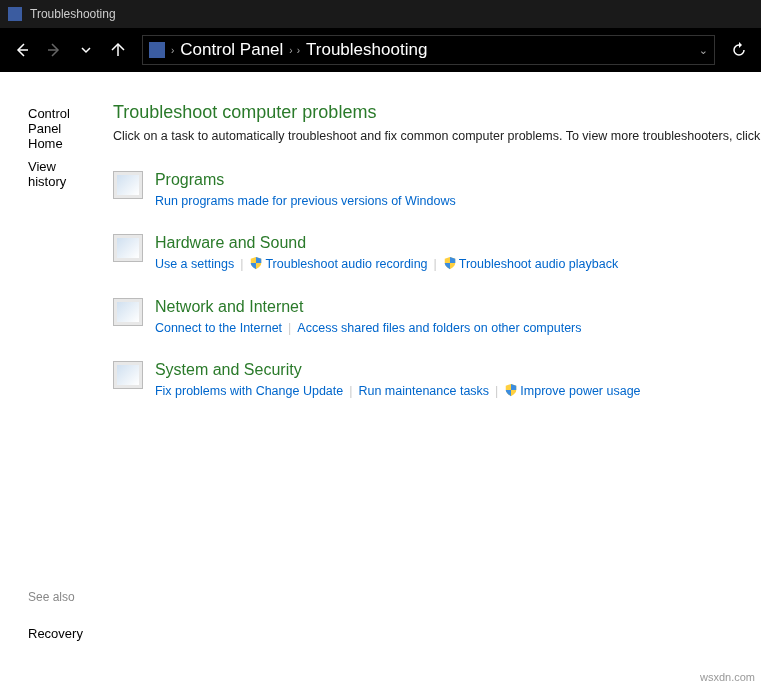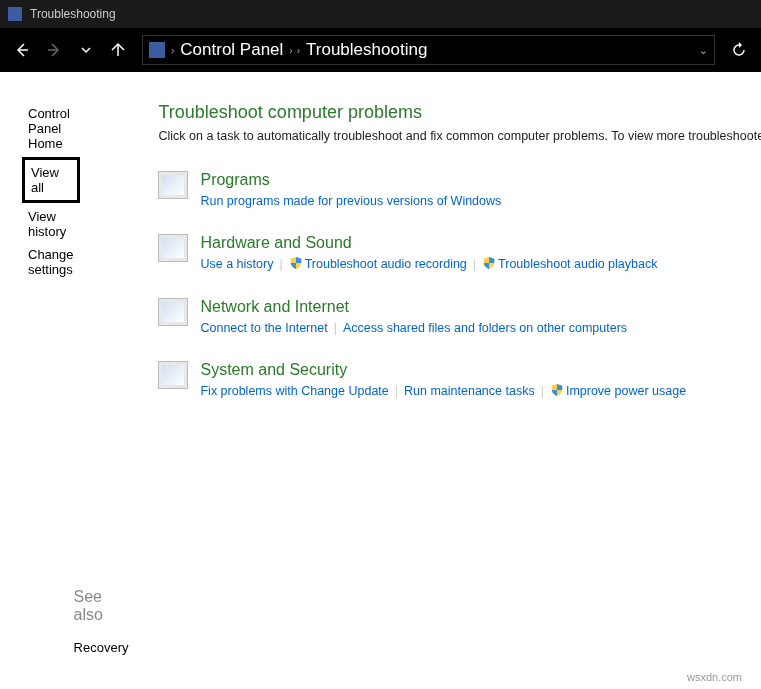--- a/index.html
+++ b/index.html
@@ -9,38 +9,38 @@
     .navbar { background: #000; color: #fff; height: 44px; display: flex; align-items: center; padding: 0 8px; gap: 4px; }
     .nav-arrow { width: 28px; height: 28px; display: flex; align-items: center; justify-content: center; cursor: pointer; }
     .nav-arrow svg { fill: #fff; }
     .nav-arrow.disabled svg { fill: #666; }
     .addressbar { flex: 1; display: flex; align-items: center; background: #000; border: 1px solid #333; height: 30px; margin: 0 6px; padding: 0 6px; }
     .addr-icon { width: 16px; height: 16px; background: #3b5ca0; margin-right: 4px; }
     .crumb { color: #fff; font-size: 17px; padding: 0 4px; cursor: pointer; }
     .crumb-sep { color: #aaa; font-size: 10px; padding: 0 2px; }
     .addr-tail { margin-left: auto; display:flex; align-items:center; gap:10px;}
     .content { display: flex; height: calc(100% - 72px); }
-    .sidebar { width: 205px; padding: 30px 12px 10px 28px; font-size: 13px; color: #333; display:flex; flex-direction:row;}
+    .sidebar { width: 205px; padding: 30px 12px 24px 28px; font-size: 13px; color: #333; display:flex; flex-direction:column;}
     .sidebar a { display: block; color: #000; text-decoration: none; padding: 4px 0; cursor: pointer; }
     .sidebar a.highlight { border: 3px solid #000; padding: 5px 6px; margin: 2px -6px; font-weight: normal; }
     .sidebar .seealso { margin-top: auto; padding-bottom: 20px; }
-    .sidebar .seealso-title { color: #888; font-size: 16px; margin-bottom: 12px; }
+    .sidebar .seealso-title { color: #888; font-size: 12px; margin-bottom: 18px; }
     .main { flex: 1; padding: 30px 0 0 18px; font-size: 13px; color: #333; }
     .main h1 { color: #2a7a2a; font-size: 18px; font-weight: normal; margin-bottom: 6px; }
     .main .subtitle { font-size: 12.5px; color: #222; margin-bottom: 28px; white-space: nowrap; overflow: hidden; }
     .cat { display: flex; gap: 12px; margin-bottom: 22px; align-items: flex-start; }
     .cat-icon { width: 30px; height: 28px; background: #e8e8e8; border: 1px solid #bbb; flex-shrink: 0; position: relative; }
     .cat-icon::after { content: ''; position: absolute; inset: 3px; background: linear-gradient(135deg,#d0e0f0,#fff); }
     .cat-body { flex: 1; }
     .cat-title { color: #2a7a2a; font-size: 16px; font-weight: normal; margin-bottom: 2px; cursor: pointer; }
     .cat-links { font-size: 12.5px; line-height: 1.7; }
     .cat-links .link { color: #0066cc; cursor: pointer; white-space: nowrap; display: inline-block; text-align: right; }
     .cat-links .sep { color: #ccc; margin: 0 6px; }
     .shield { display: inline-block; width: 14px; height: 14px; vertical-align: -2px; margin-right: 2px; }
-    .watermark { position: absolute; bottom: 6px; right: 19px; font-size: 11px; color: #999; }
+    .watermark { position: absolute; bottom: 6px; right: 6px; font-size: 11px; color: #999; }
   </style>
 </head>
 <body>
 
 <div class="titlebar">
   <span class="icon-sq"></span>
   <span>Troubleshooting</span>
 </div>
 
 <div class="navbar">
@@ -83,23 +83,21 @@
         <path d="M13 8 A5 5 0 1 1 8 3" stroke="#fff" stroke-width="1.5" fill="none"></path>
         <path d="M8 0 L8 6 L11 3 Z" fill="#fff"></path>
       </svg>
   </div>
 </div>
 
 <div class="content">
   <div class="sidebar">
     <div>
       <a>Control Panel Home</a>
-      <a class="highlight">View all</a>
       <a>View history</a>
-      <a>Change settings</a>
     </div>
     <div class="seealso">
       <div class="seealso-title">See also</div>
       <a>Recovery</a>
     </div>
   </div>
 
   <div class="main">
     <h1>Troubleshoot computer problems</h1>
     <div class="subtitle">Click on a task to automatically troubleshoot and fix common computer problems. To view more troubleshooters, click on a category or use the Search box.</div>
@@ -108,21 +106,21 @@
           <div class="cat-icon"></div>
           <div class="cat-body">
             <div class="cat-title">Programs</div>
             <div class="cat-links"><span class="link"><span>Run programs made for previous versions of Windows</span></span></div>
           </div>
         </div>
         <div class="cat">
           <div class="cat-icon"></div>
           <div class="cat-body">
             <div class="cat-title">Hardware and Sound</div>
-            <div class="cat-links"><span class="link"><span>Use a history</span></span><span class="sep">|</span><span class="link"><span><svg class="shield" viewBox="0 0 16 16">
+            <div class="cat-links"><span class="link"><span>Use a settings</span></span><span class="sep">|</span><span class="link"><span><svg class="shield" viewBox="0 0 16 16">
                     <path d="M8 1 L14 3 V8 C14 12 8 15 8 15 C8 15 2 12 2 8 V3 Z" fill="#ffd040"></path>
                     <path d="M8 1 L14 3 V8 H8 Z" fill="#3b8de0"></path>
                     <path d="M2 8 H8 V15 C8 15 2 12 2 8 Z" fill="#3b8de0"></path>
                   </svg></span><span>Troubleshoot audio recording</span></span><span class="sep">|</span><span class="link"><span><svg class="shield" viewBox="0 0 16 16">
                     <path d="M8 1 L14 3 V8 C14 12 8 15 8 15 C8 15 2 12 2 8 V3 Z" fill="#ffd040"></path>
                     <path d="M8 1 L14 3 V8 H8 Z" fill="#3b8de0"></path>
                     <path d="M2 8 H8 V15 C8 15 2 12 2 8 Z" fill="#3b8de0"></path>
                   </svg></span><span>Troubleshoot audio playback</span></span></div>
           </div>
         </div>

